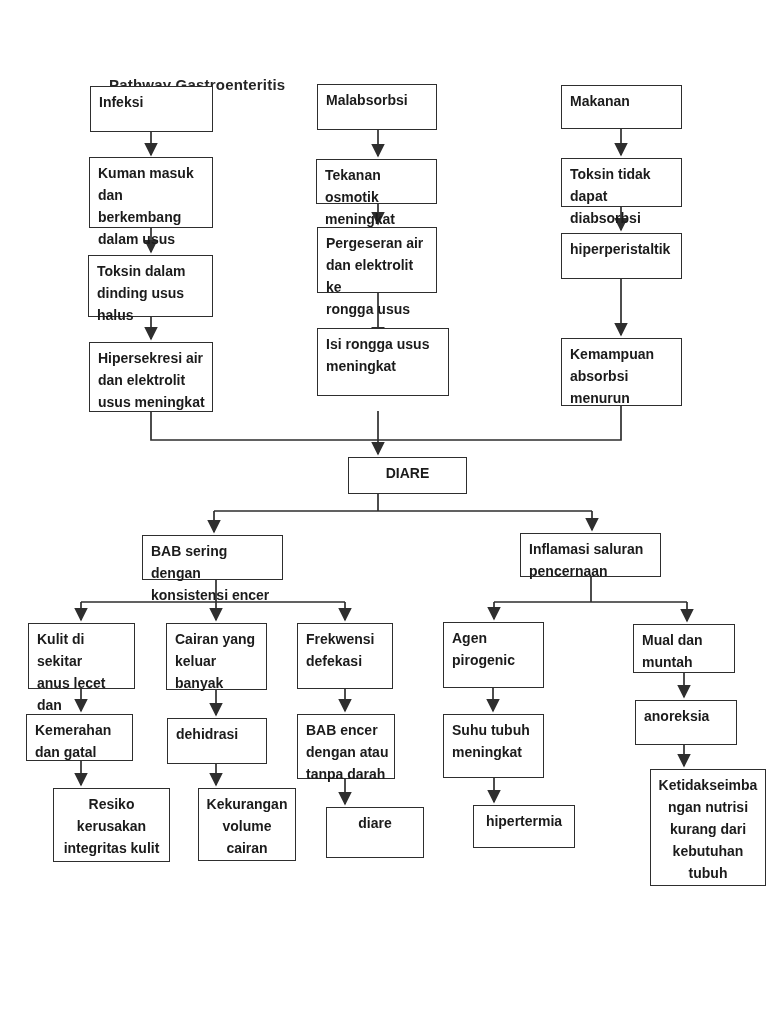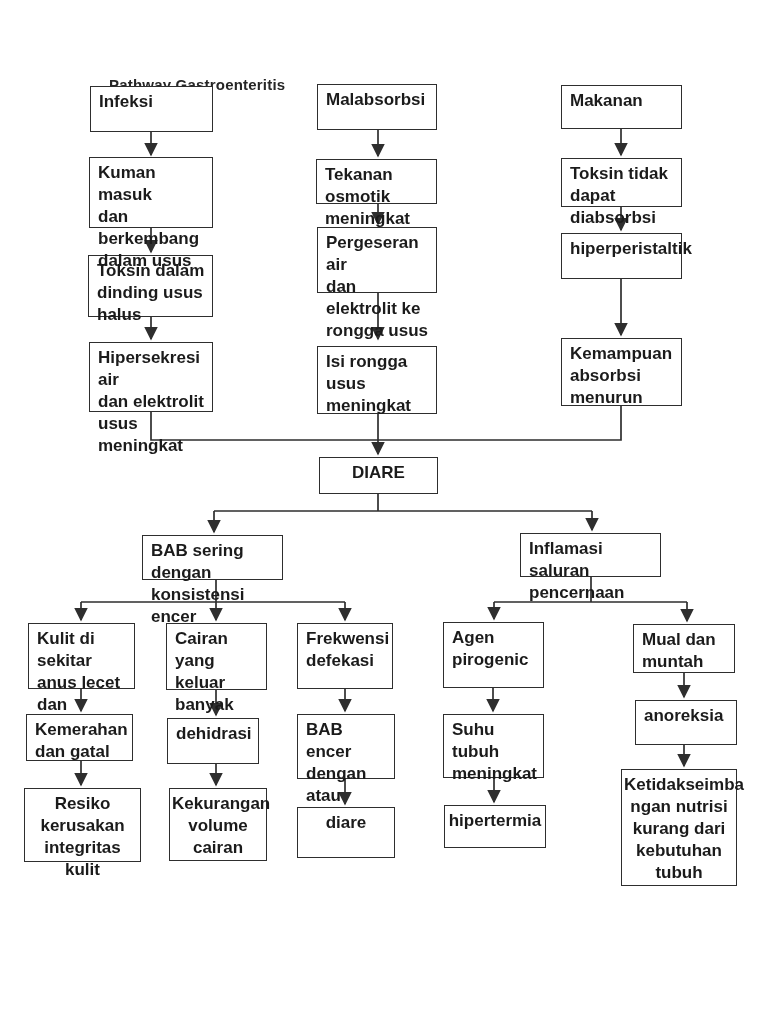--- a/index.html
+++ b/index.html
@@ -20,25 +20,25 @@
     position:absolute;left:93px;top:60px;margin:16px;
     font-size:15px;font-weight:700;color:#262626;letter-spacing:.2px;
   }
   #connectors{position:absolute;left:0;top:0;}
   .node{
     position:absolute;
     box-sizing:border-box;
     background:#fff;
     border:1.7px solid var(--border);
     color:var(--text);
-    font-size:17px;font-weight:700;line-height:22px;
+    font-size:14px;font-weight:700;line-height:22px;
     padding:4px 5px 0 8px;
     white-space:pre-line;
   }
-  .node.center{text-align:center;padding:4px 2px 0 2px;}
+  .node.center{text-align:center;padding:4px 2px 0 2px;margin-left:29px;}
 </style>
 </head>
 <body>
 
 <div id="page">
 
   <h1 id="title">Pathway Gastroenteritis</h1>
 
   <svg id="connectors" width="768" height="1024" viewBox="0 0 768 1024">
     <defs>
@@ -93,21 +93,21 @@
   <div class="node" style="left:89px;top:342px;width:124px;height:70px">Hipersekresi air
 dan elektrolit
 usus meningkat</div>
 
   <div class="node" style="left:317px;top:84px;width:120px;height:46px">Malabsorbsi</div>
   <div class="node" style="left:316px;top:159px;width:121px;height:45px">Tekanan osmotik
 meningkat</div>
   <div class="node" style="left:317px;top:227px;width:120px;height:66px">Pergeseran air
 dan elektrolit ke
 rongga usus</div>
-  <div class="node" style="left:317px;top:346px;width:120px;height:68px">Isi rongga usus
+  <div class="node" style="left:317px;top:328px;width:132px;height:68px">Isi rongga usus
 meningkat</div>
 
   <div class="node" style="left:561px;top:85px;width:121px;height:44px">Makanan</div>
   <div class="node" style="left:561px;top:158px;width:121px;height:49px">Toksin tidak
 dapat diabsorbsi</div>
   <div class="node" style="left:561px;top:233px;width:121px;height:46px">hiperperistaltik</div>
   <div class="node" style="left:561px;top:338px;width:121px;height:68px">Kemampuan
 absorbsi
 menurun</div>
 
@@ -125,21 +125,21 @@
 keluar banyak</div>
   <div class="node" style="left:443px;top:622px;width:101px;height:66px">Agen
 pirogenic</div>
   <div class="node" style="left:297px;top:623px;width:96px;height:66px">Frekwensi
 defekasi</div>
   <div class="node" style="left:633px;top:624px;width:102px;height:49px">Mual dan
 muntah</div>
 
   <div class="node" style="left:26px;top:714px;width:107px;height:47px">Kemerahan
 dan gatal</div>
-  <div class="node" style="left:167px;top:718px;width:92px;height:46px">dehidrasi</div>
+  <div class="node" style="left:167px;top:718px;width:100px;height:46px">dehidrasi</div>
   <div class="node" style="left:297px;top:714px;width:98px;height:65px">BAB encer
 dengan atau
 tanpa darah</div>
   <div class="node" style="left:443px;top:714px;width:101px;height:64px">Suhu tubuh
 meningkat</div>
   <div class="node" style="left:635px;top:700px;width:102px;height:45px">anoreksia</div>
 
   <div class="node center" style="left:24px;top:788px;width:117px;height:74px">Resiko
 kerusakan
 integritas kulit</div>

